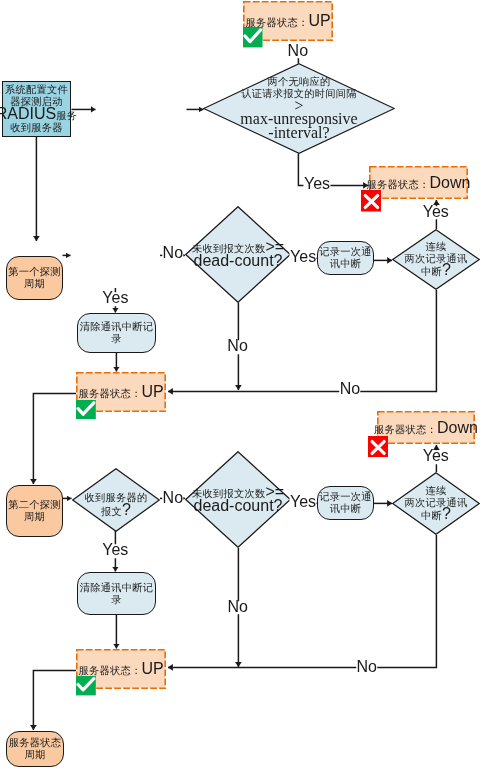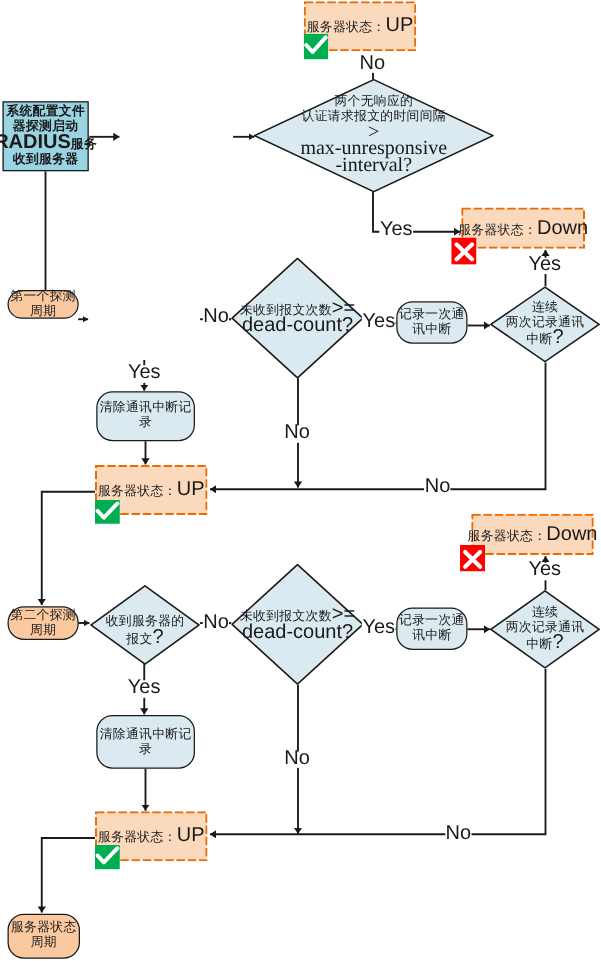--- a/index.html
+++ b/index.html
@@ -67,21 +67,21 @@
       <path d="M290.5,503.4 L317,503.4" marker-end="url(#ahs)"></path>
       <path d="M374,503.4 L392,503.4" marker-end="url(#ah)"></path>
       <path d="M436.4,472 L436.4,445" marker-end="url(#ah)"></path>
       <path d="M116.4,615 L116.4,648.5" marker-end="url(#ah)"></path>
       <path d="M238.4,548 L238.4,667" marker-end="url(#ah)"></path>
       <path d="M436.4,535 L436.4,667.4 L168,667.4" marker-end="url(#ah)"></path>
       <path d="M76,670.4 L33.4,670.4 L33.4,730" marker-end="url(#ah)"></path>
     </g>
   </svg>
 
-  <div class="node rect" style="left:2px;top:81px;width:69px;height:56px;font-weight:bold;">
+  <div class="node rect" style="left:2px;top:81px;width:69px;height:56px;">
     <div>
       <div>系统配置文件</div>
       <div>器探测启动</div>
       <div><span class="lat">RADIUS</span>服务</div>
       <div>收到服务器</div>
     </div>
   </div>
 
 
   <div class="diamond-wrap" style="left:203px;top:63px;width:192px;height:91px;font-family:Liberation Serif, serif;">
@@ -92,21 +92,21 @@
       <div>
         <div>两个无响应的</div>
         <div>认证请求报文的时间间隔</div>
         <div><span class="lat">&gt;</span></div>
         <div><span class="lat">max-unresponsive</span></div>
         <div><span class="lat">-interval?</span></div>
       </div>
     </div>
   </div>
 
-  <div class="node pill" style="left:6px;top:232px;width:57px;height:23px;">
+  <div class="node pill" style="left:6px;top:256px;width:57px;height:44px;">
     <div>
       <div>第一个探测</div>
       <div>周期</div>
     </div>
   </div>
 
 
   <div class="diamond-wrap" style="left:185px;top:206px;width:106px;height:97px;">
     <svg width="106" height="97" viewBox="0 0 106 97">
       <polygon points="53,0.7 105.3,48.5 53,96.3 0.7,48.5" fill="#daeaf0" stroke="#1a1a1a" stroke-width="1.25"></polygon>
@@ -139,21 +139,21 @@
     </div>
   </div>
 
   <div class="node rounded" style="left:77px;top:313px;width:79px;height:40px;">
     <div>
       <div>清除通讯中断记</div>
       <div>录</div>
     </div>
   </div>
 
-  <div class="node pill" style="left:6px;top:485px;width:57px;height:27px;">
+  <div class="node pill" style="left:6px;top:485px;width:57px;height:52px;">
     <div>
       <div>第二个探测</div>
       <div>周期</div>
     </div>
   </div>
 
   <div class="diamond-wrap" style="left:72px;top:468px;width:88px;height:64px;">
     <svg width="88" height="64" viewBox="0 0 88 64">
       <polygon points="44,0.7 87.3,32 44,63.3 0.7,32" fill="#daeaf0" stroke="#1a1a1a" stroke-width="1.25"></polygon>
     </svg>

